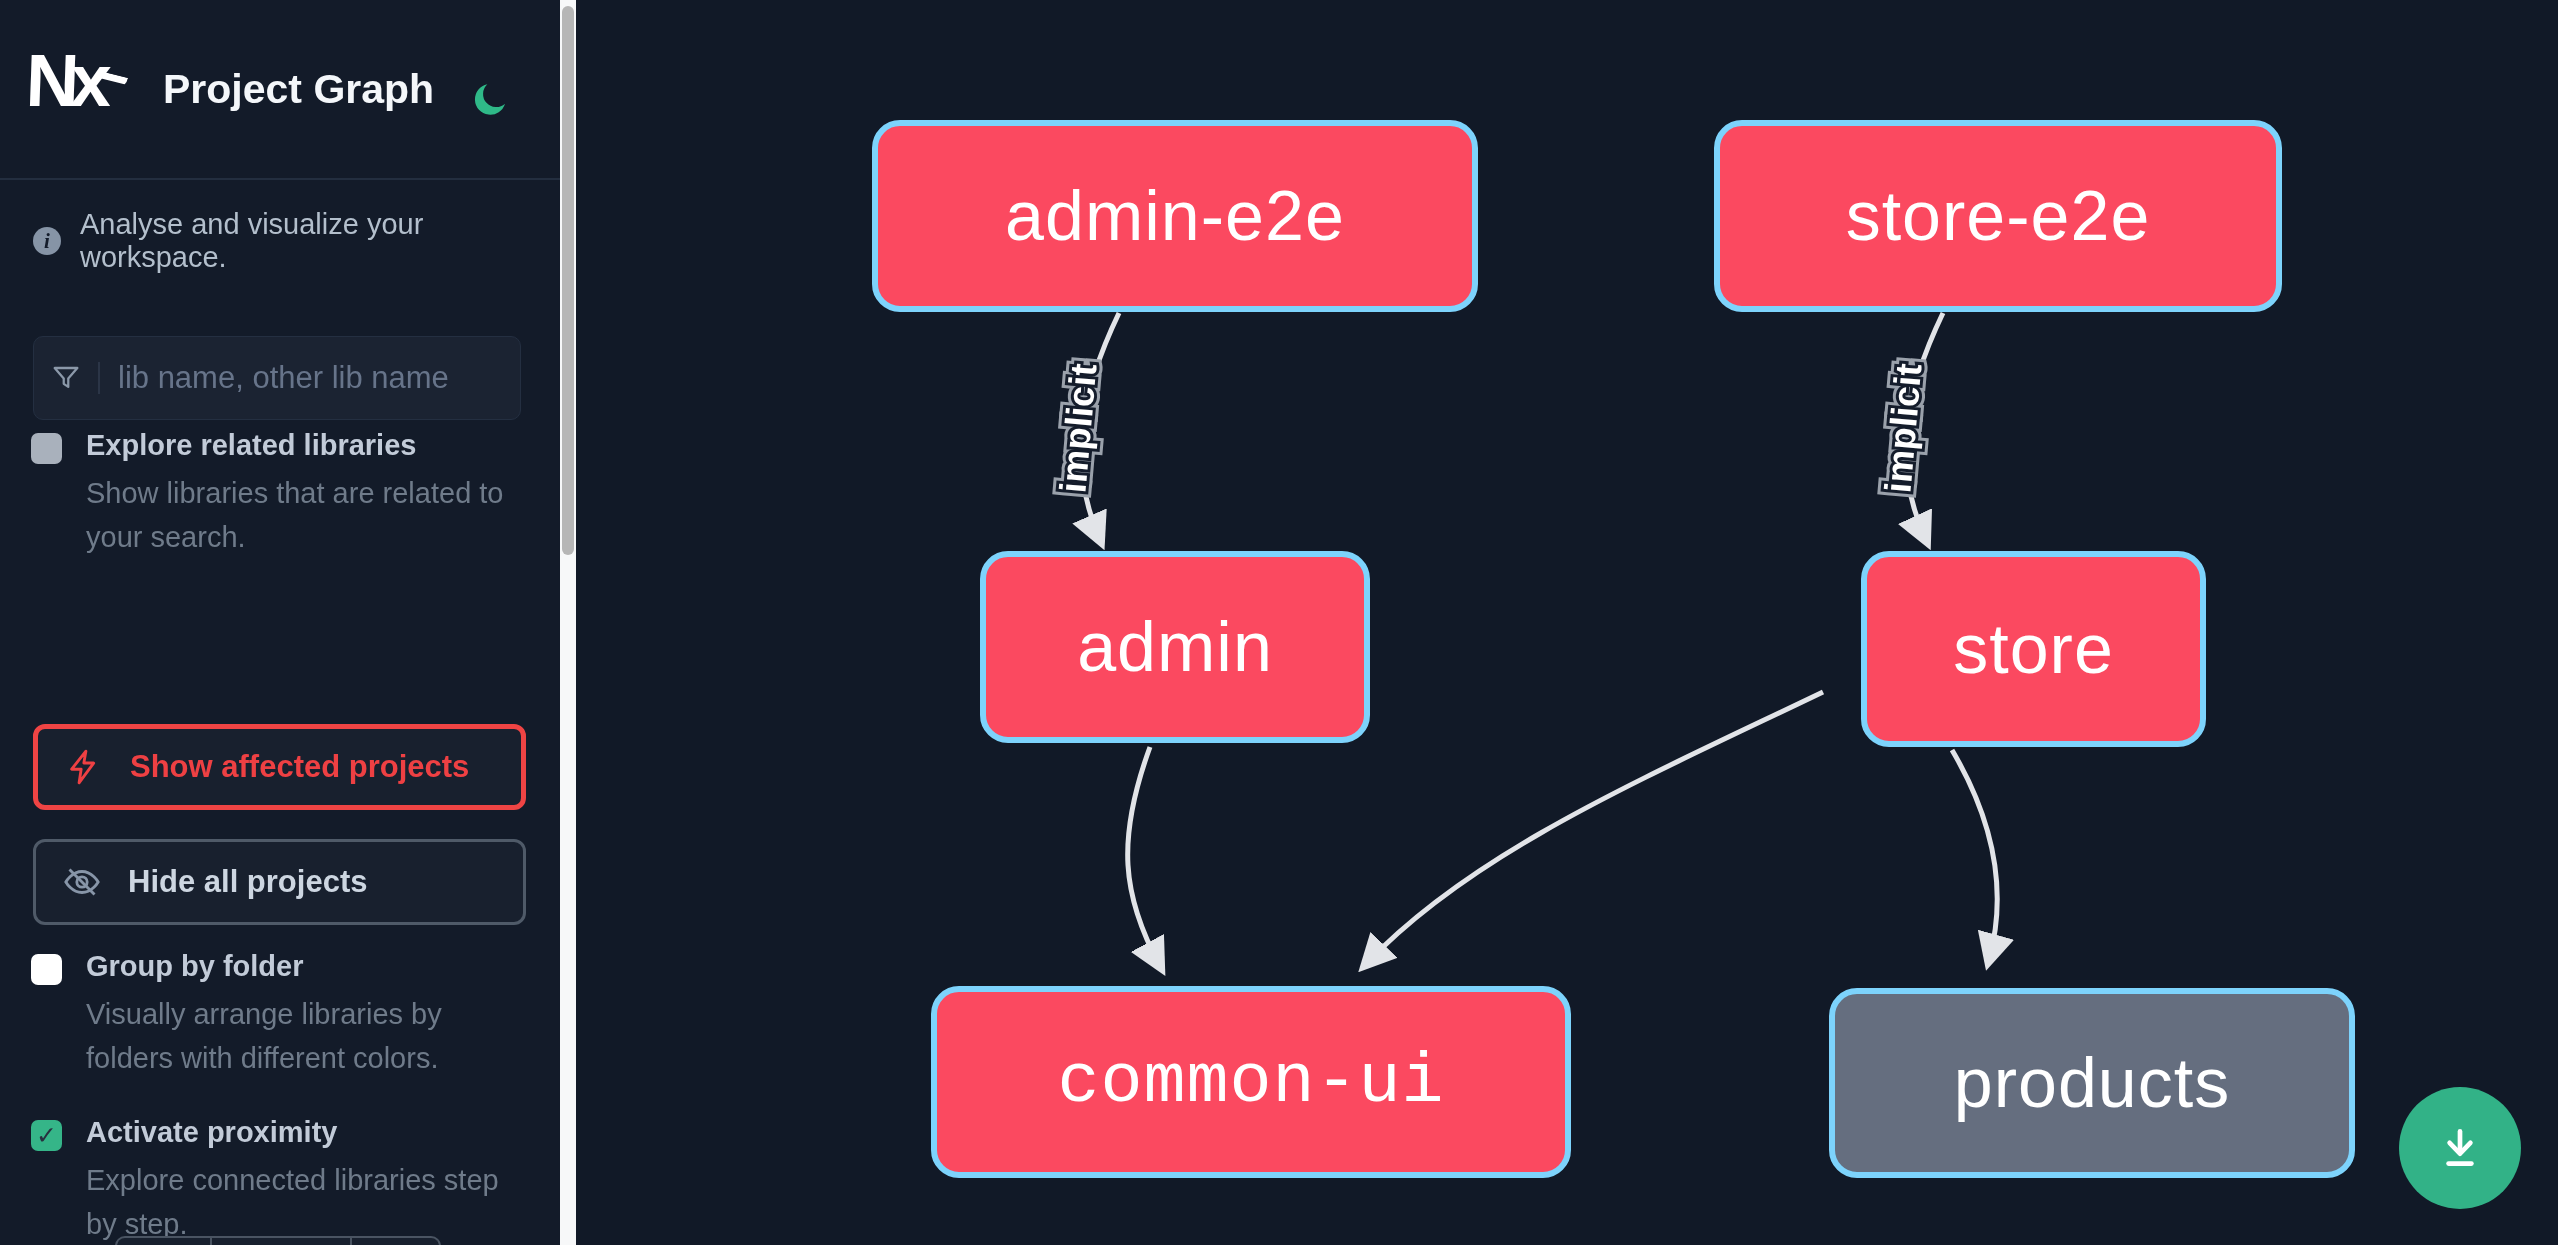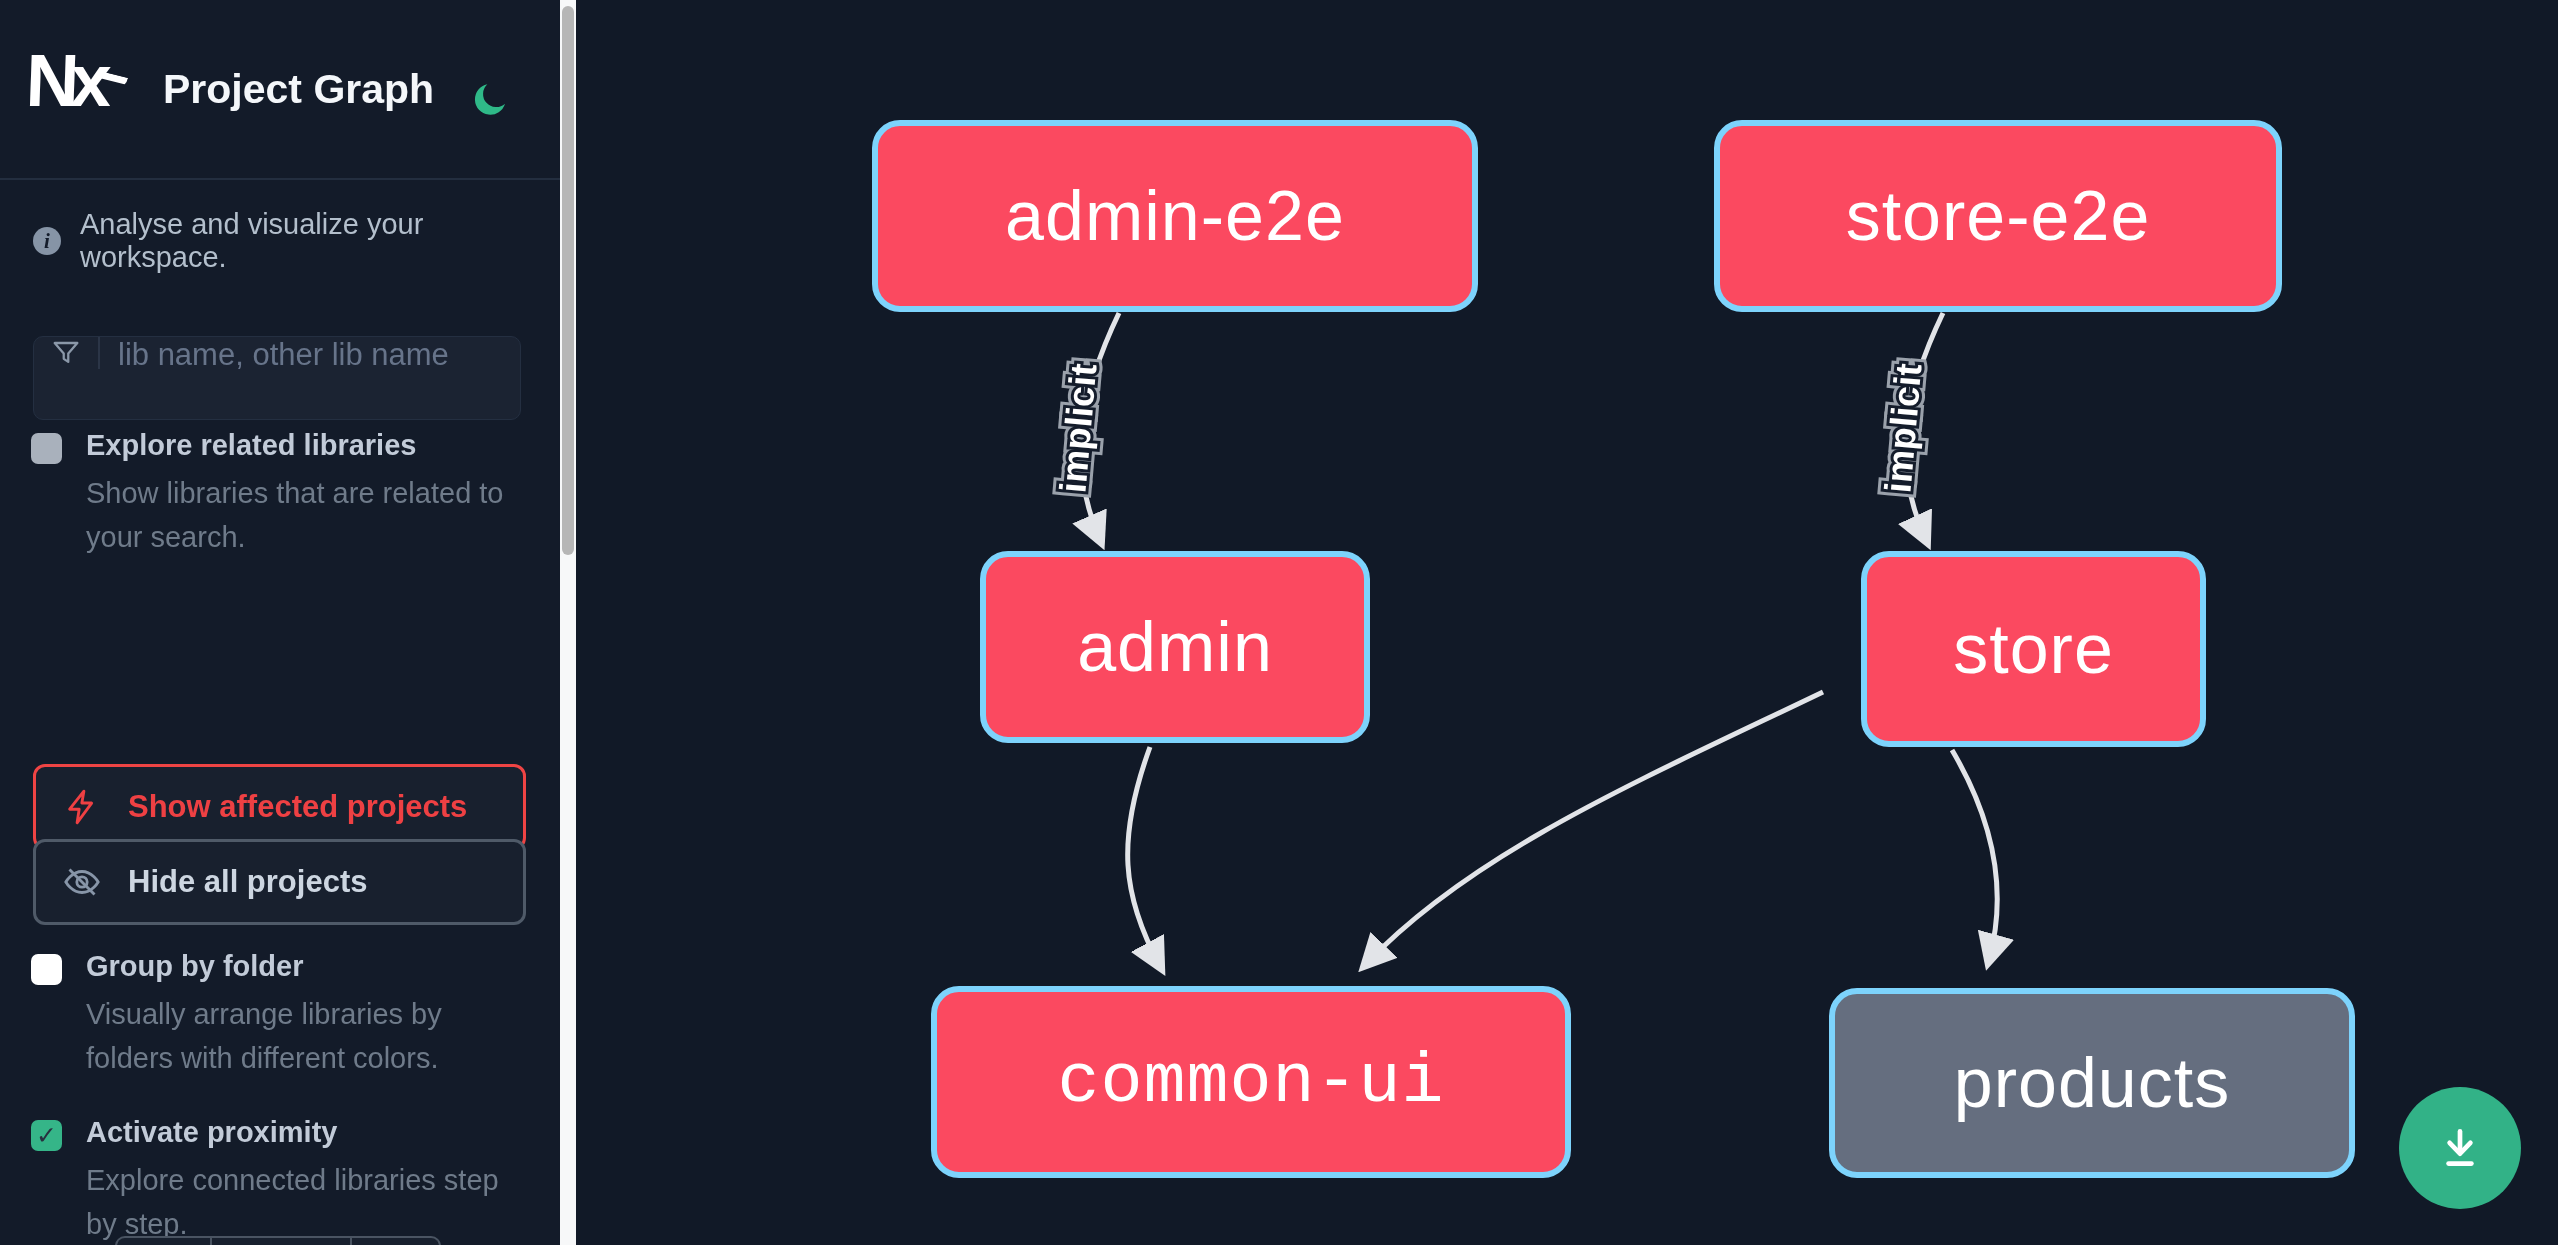--- a/index.html
+++ b/index.html
@@ -14,36 +14,36 @@
   .sb-header{position:absolute;left:0;top:0;width:560px;height:178px;border-bottom:2px solid #232e3f;}
   .logo{position:absolute;left:26px;top:38px;font-size:74px;font-weight:800;color:#ffffff;letter-spacing:-9px;transform:skewX(-2deg);}
   .logo-tail{position:absolute;left:96px;top:74px;width:30px;height:14px;border-top:7px solid #fff;border-radius:0 0 100% 0/0 0 100% 0;transform:rotate(14deg);}
   .app-title{position:absolute;left:163px;top:66px;font-size:41px;font-weight:700;color:#f4f7fa;}
   .moon{position:absolute;left:470px;top:80px;width:40px;height:40px;}
   .tagline-row{position:absolute;left:33px;top:208px;display:flex;align-items:center;gap:19px;}
   .info-badge{width:28px;height:28px;border-radius:50%;background:#8694a6;color:#141c2b;display:flex;align-items:center;justify-content:center;
     font-family:"Liberation Serif",serif;font-style:italic;font-weight:700;font-size:21px;flex:0 0 auto;}
   .tagline{font-size:29px;font-weight:500;color:#b3bfcc;}
   .search{position:absolute;left:33px;top:336px;width:488px;height:84px;background:#1b2332;border:1px solid #242f41;border-radius:10px;
-    display:flex;align-items:flex-start;box-sizing:border-box;overflow:hidden;}
+    display:flex;align-items:center;box-sizing:border-box;overflow:hidden;}
   .funnel-cell{width:64px;display:flex;align-items:center;justify-content:center;border-right:2px solid #2b3547;flex:0 0 auto;}
   .search input{flex:1;background:transparent;border:none;outline:none;color:#e2e8f0;font-size:31px;padding:0 18px;
     font-family:"Liberation Sans","DejaVu Sans",sans-serif;}
   .search input::placeholder{color:#67748a;}
   .check-block{position:absolute;left:31px;}
   .cb-box{position:absolute;left:0;top:4px;width:31px;height:31px;border-radius:7px;display:flex;align-items:center;justify-content:center;font-size:25px;font-weight:700;color:#27303f;}
   .cb-gray{background:#a9b1bc;}
   .cb-white{background:#ffffff;}
   .cb-green{background:#35b588;}
   .cb-label{position:absolute;left:55px;top:0;font-size:29px;font-weight:600;color:#c2cbd8;white-space:nowrap;}
   .cb-desc{position:absolute;left:55px;top:42px;width:420px;font-size:29px;font-weight:400;color:#6f7b8a;line-height:44px;}
   .action-btn{position:absolute;left:33px;width:493px;height:86px;border-radius:12px;background:#18202e;
     display:flex;align-items:center;gap:26px;padding:0 26px;font-size:31px;font-weight:600;color:#cdd6e1;box-sizing:border-box;cursor:pointer;}
   .btn-show-all{top:607px;border:4px solid #2156d3;box-shadow:0 0 0 3px #ffffff;}
-  .btn-affected{top:764px;border:3px solid #ef4444;color:#ee4043;}
+  .btn-affected{top:724px;border:5px solid #ef4444;color:#ee4043;}
   .btn-hide{top:839px;border:3px solid #4f5a68;}
   .btn-icon{width:40px;height:40px;flex:0 0 auto;display:flex;align-items:center;justify-content:center;}
   .collapsed-ctl{position:absolute;left:115px;top:1236px;width:326px;height:16px;background:#18202e;
     border:2px solid #4a5462;border-bottom:none;border-radius:10px 10px 0 0;display:flex;box-sizing:border-box;}
   .collapsed-ctl .seg{height:100%;box-sizing:border-box;}
   .collapsed-ctl .seg+.seg{border-left:2px solid #4a5462;}
   
   .sb-scroll-track{position:absolute;left:560px;top:0;width:16px;height:1245px;background:#f7f8f9;}
   .sb-scroll-thumb{position:absolute;left:2px;top:6px;width:12px;height:549px;background:#b6b6b6;border-radius:7px;}
   .edges{position:absolute;left:0;top:0;}

